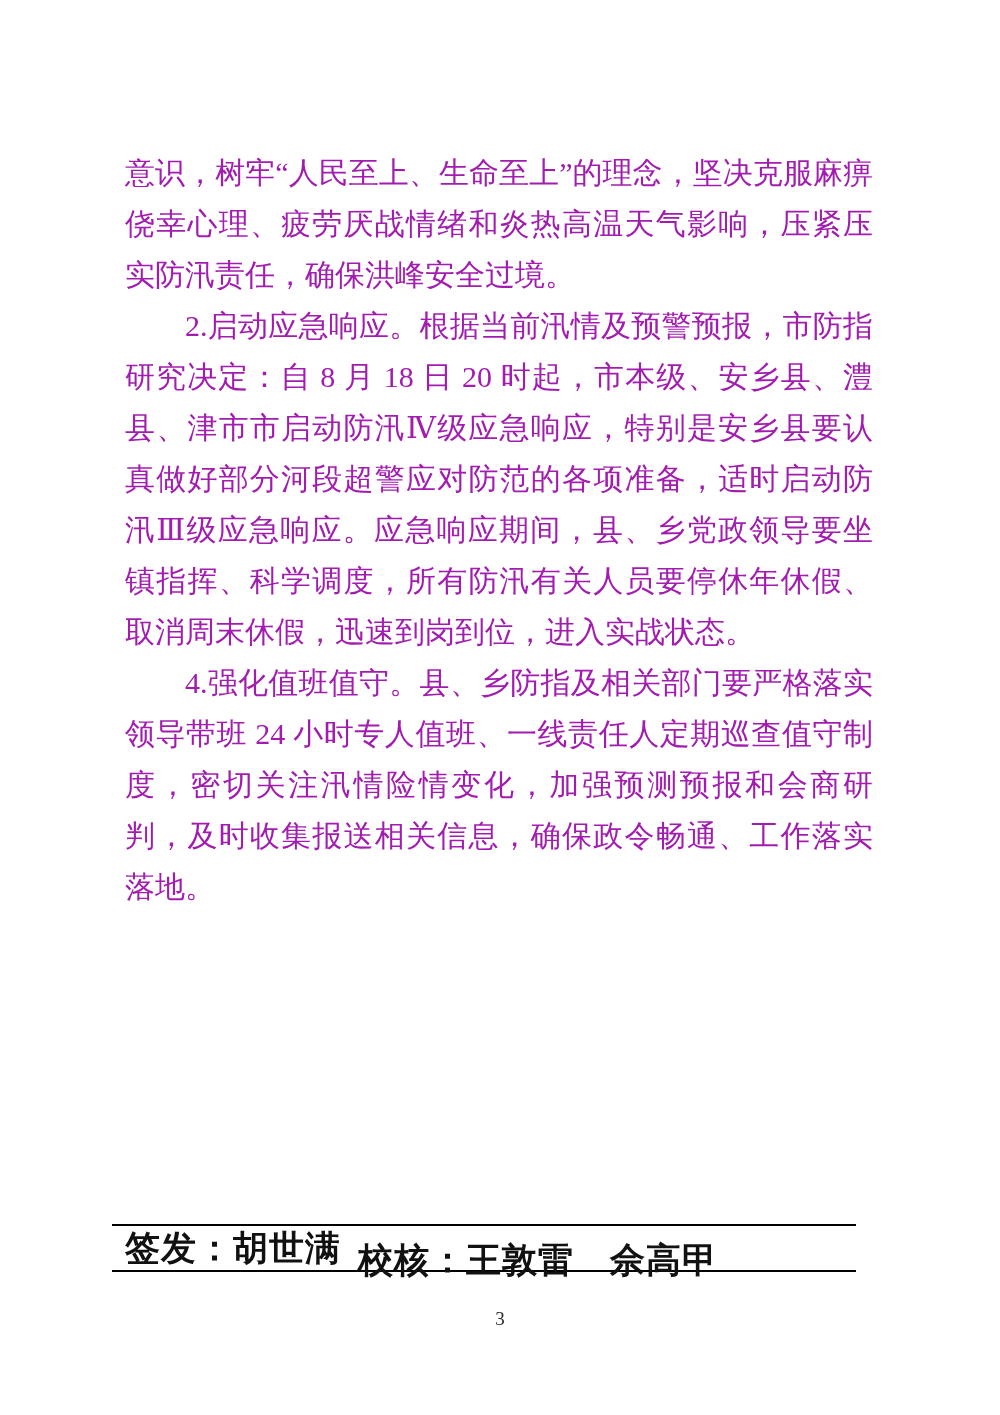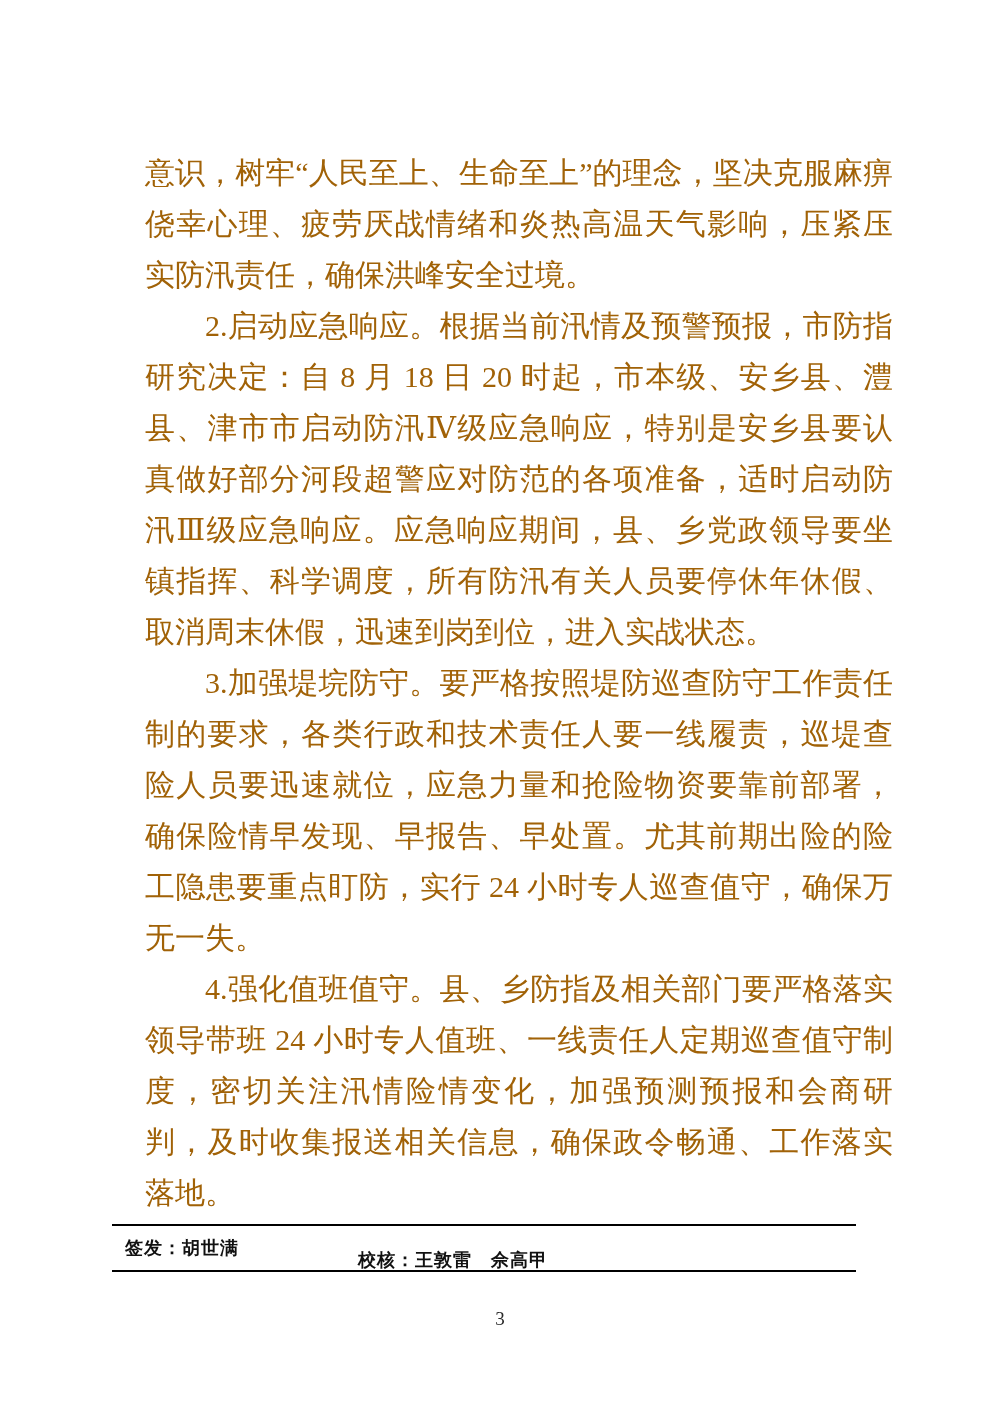--- a/index.html
+++ b/index.html
@@ -16,44 +16,43 @@
     overflow: hidden;
     font-family: "Liberation Serif", "DejaVu Serif", serif;
   }
   .doc-body {
     position: absolute;
     left: 125px;
     top: 147px;
     width: 748px;
     font-size: 30px;
     line-height: 51px;
-    color: #a16207;
+    color: #a21caf;
     text-align: justify;
     text-justify: inter-ideograph;
-    margin-left: 20px;
   }
   .para {
     margin: 0;
     padding: 0;
     word-break: break-all;
   }
   .p-indent {
     text-indent: 2em;
   }
   .colophon {
     position: absolute;
     left: 112px;
     top: 1224px;
     width: 744px;
     height: 44px;
     border-top: 2px solid #000000;
     border-bottom: 2px solid #000000;
     color: #111111;
     font-weight: bold;
-    font-size: 18px;
+    font-size: 35px;
   }
   .colophon .field {
     position: absolute;
     top: 50%;
     transform: translateY(-50%);
     white-space: nowrap;
     letter-spacing: 1px;
   }
   .field-issuer   { left: 13px;  }
   .field-reviewer { left: 246px; margin-top: 12px; }
@@ -69,21 +68,20 @@
   }
 </style>
 </head>
 <body>
 
 <div class="page">
 
   <div class="doc-body">
     <p class="para">意识，树牢“人民至上、生命至上”的理念，坚决克服麻痹侥幸心理、疲劳厌战情绪和炎热高温天气影响，压紧压实防汛责任，确保洪峰安全过境。</p>
     <p class="para p-indent">2.启动应急响应。根据当前汛情及预警预报，市防指研究决定：自 8 月 18 日 20 时起，市本级、安乡县、澧县、津市市启动防汛Ⅳ级应急响应，特别是安乡县要认真做好部分河段超警应对防范的各项准备，适时启动防汛Ⅲ级应急响应。应急响应期间，县、乡党政领导要坐镇指挥、科学调度，所有防汛有关人员要停休年休假、取消周末休假，迅速到岗到位，进入实战状态。</p>
-    <p class="para p-indent">3.加强堤垸防守。要严格按照堤防巡查防守工作责任制的要求，各类行政和技术责任人要一线履责，巡堤查险人员要迅速就位，应急力量和抢险物资要靠前部署，确保险情早发现、早报告、早处置。尤其前期出险的险工隐患要重点盯防，实行 24 小时专人巡查值守，确保万无一失。</p>
     <p class="para p-indent">4.强化值班值守。县、乡防指及相关部门要严格落实领导带班 24 小时专人值班、一线责任人定期巡查值守制度，密切关注汛情险情变化，加强预测预报和会商研判，及时收集报送相关信息，确保政令畅通、工作落实落地。</p>
   </div>
 
   <div class="colophon">
     <span class="field field-issuer">签发：胡世满</span>
     <span class="field field-reviewer">校核：王敦雷　佘高甲</span>
   </div>
 
   <div class="page-number">3</div>
 

